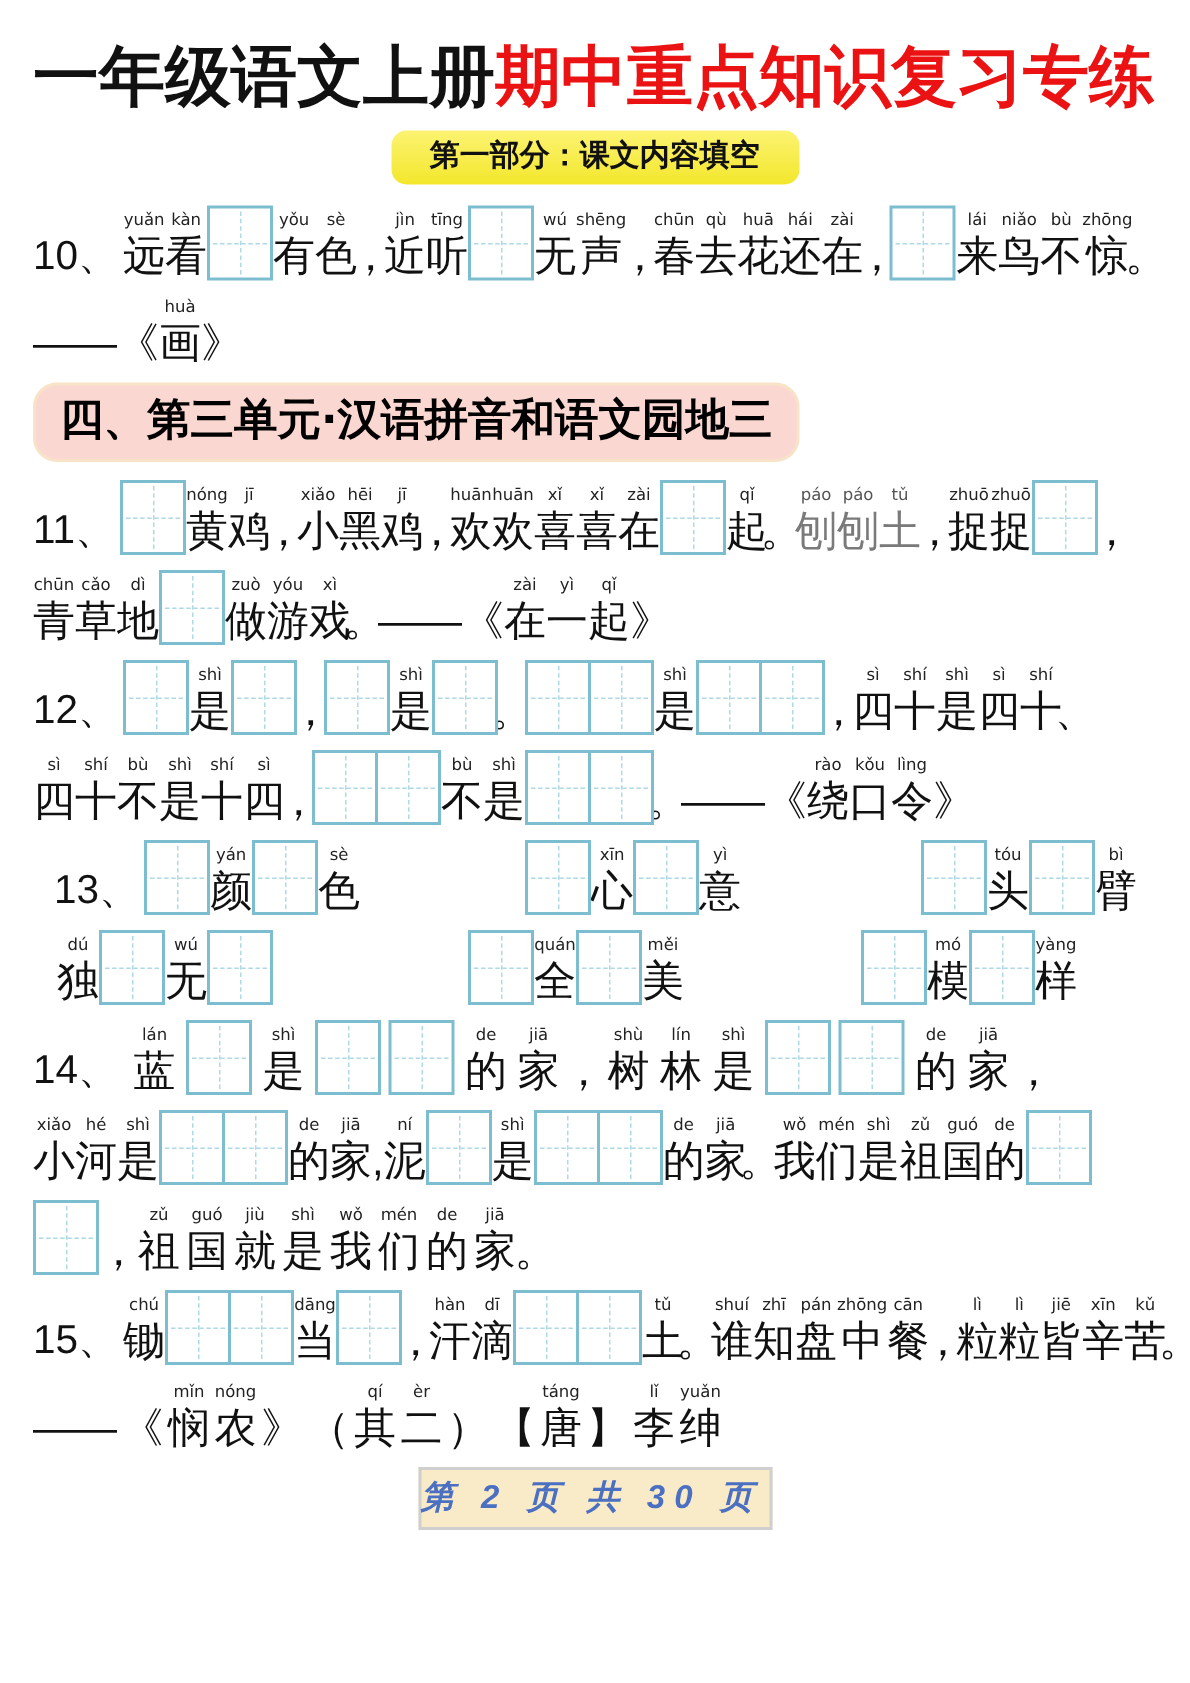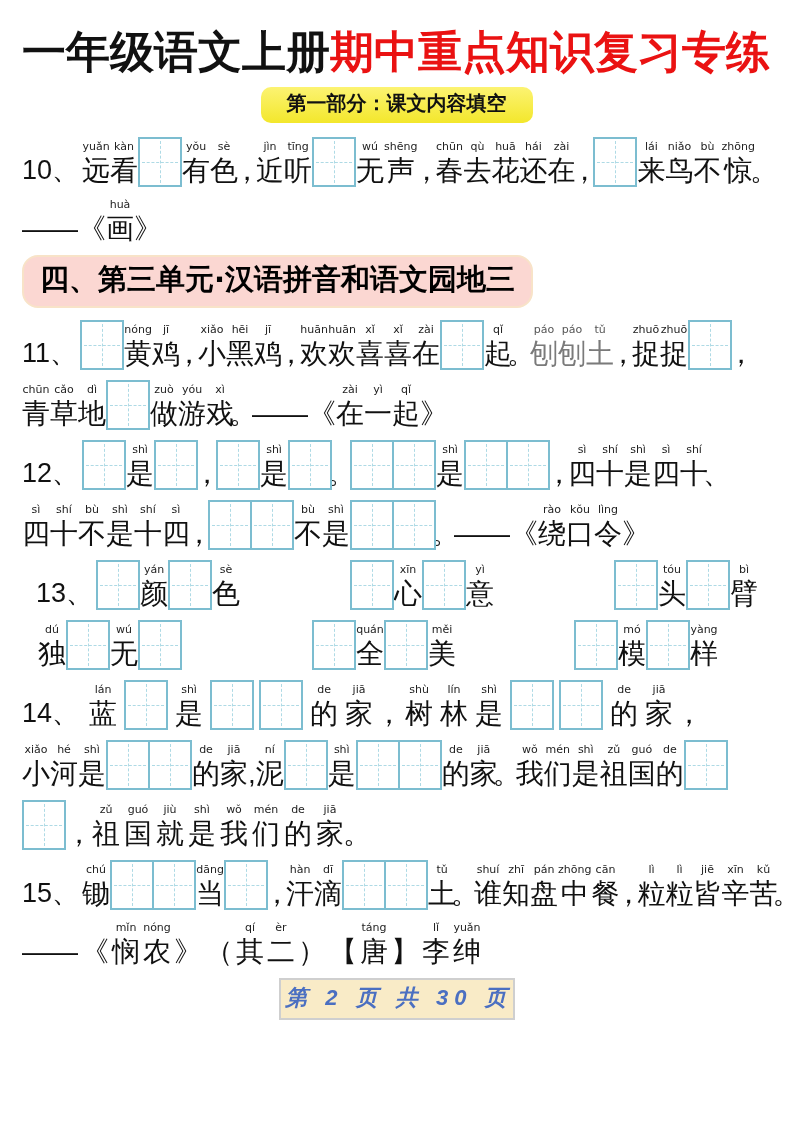--- a/index.html
+++ b/index.html
@@ -39,21 +39,21 @@
   .wbox{position:relative;flex:none;box-sizing:border-box;width:44px;height:50px;
         border:2px solid #7cbdd0;background:#fff;}
   .wbox::before{content:"";position:absolute;left:2px;right:2px;top:50%;
                 border-top:1.5px dashed #aedae5;}
   .wbox::after{content:"";position:absolute;top:2px;bottom:2px;left:50%;
                border-left:1.5px dashed #aedae5;}
   .wbox + .wbox{margin-left:-2px;}
   .tgap{flex:none;display:inline-block;height:1px;}
 
   
-  .page-footer{width:232px;margin:8px auto 0;padding:3px 0 5px;text-align:right;
+  .page-footer{width:232px;margin:8px auto 0;padding:3px 0 5px;text-align:left;
                background:#f9ebc7;border:2px solid #cfcfcf;color:#4b6fc1;
                font-size:22px;font-weight:700;font-style:italic;letter-spacing:6px;}
 </style>
 </head>
 <body>
 
 <div class="page">
   <h1 class="page-title"><span>一年级语文上册</span><span class="title-red">期中重点知识复习专练</span></h1>
 
   <div class="part-header">第一部分：课文内容填空</div>

